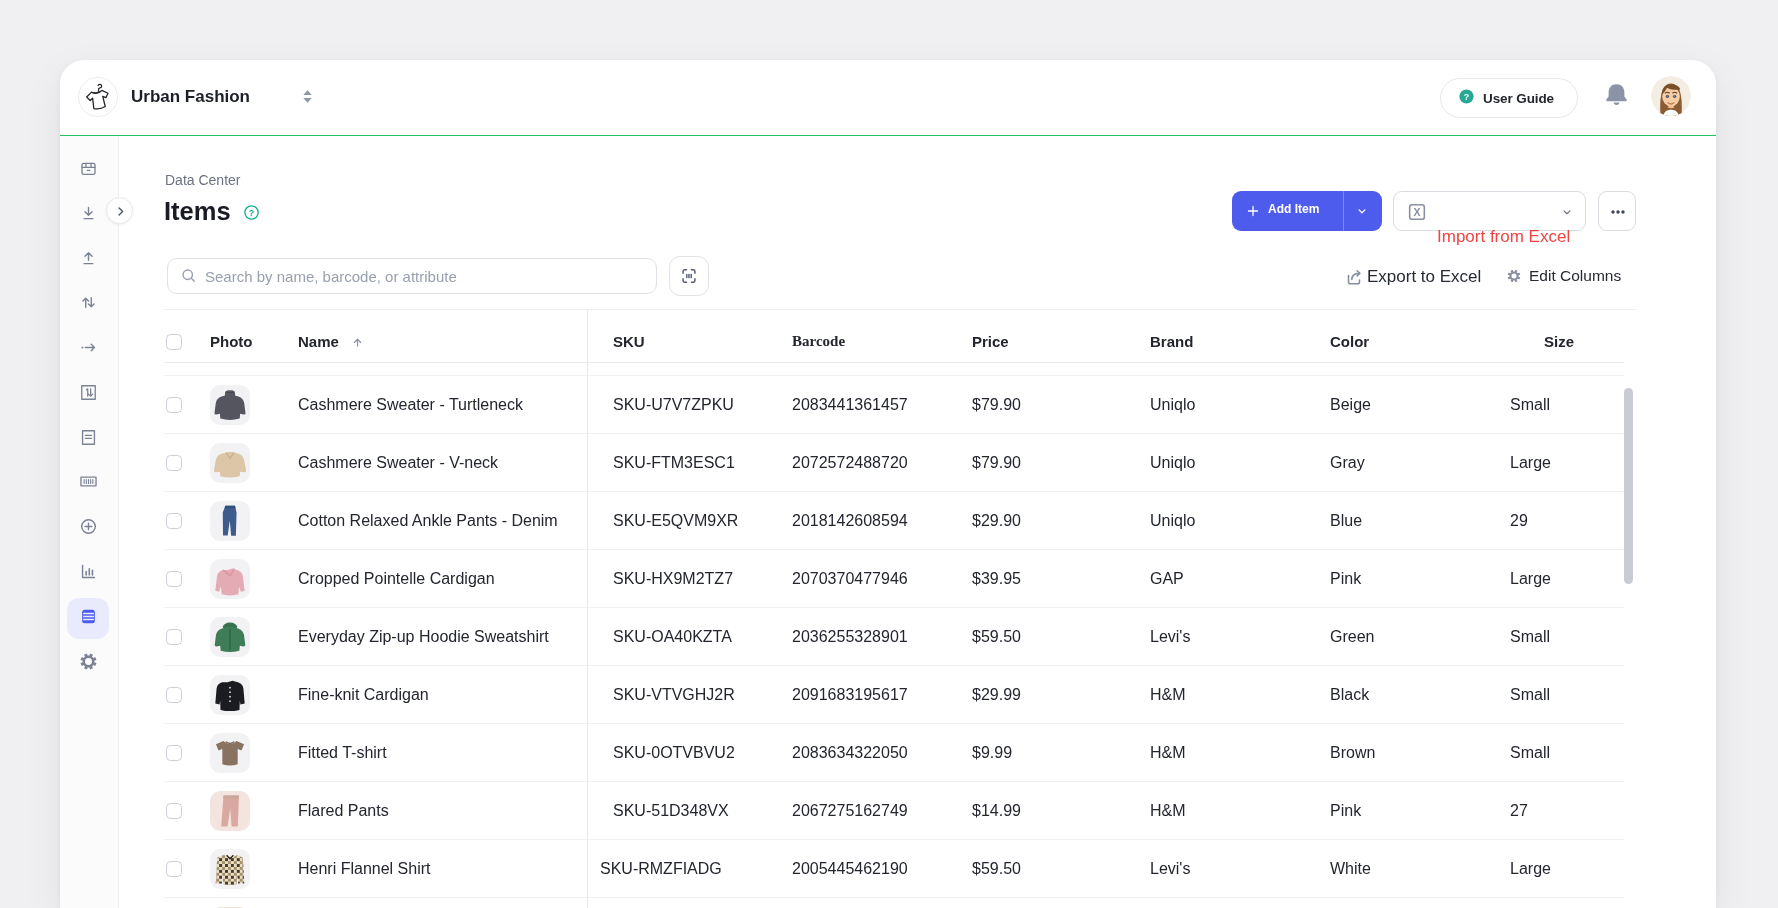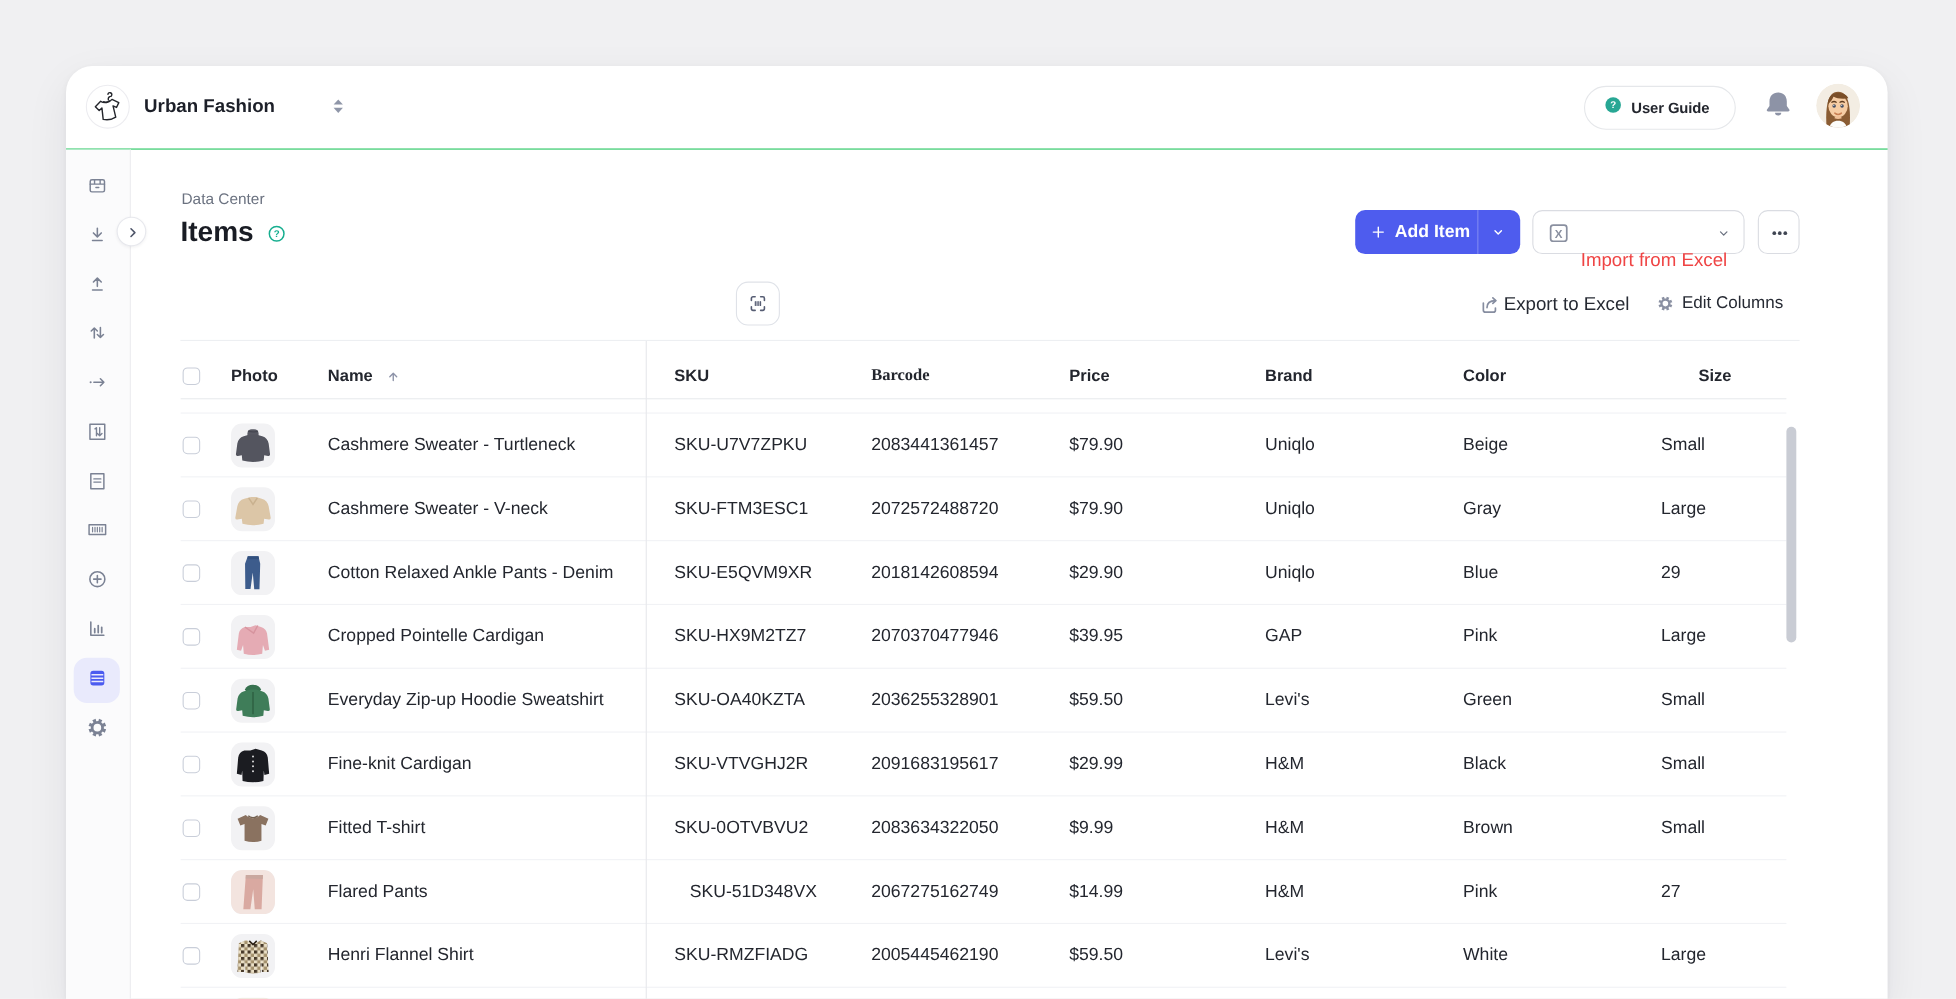--- a/index.html
+++ b/index.html
@@ -114,21 +114,21 @@
     <span style="position:absolute;left:105px;top:112px;font-size:14px;color:#6b7280;">Data Center</span>
     <span style="position:absolute;left:104px;top:137px;font-size:25.5px;font-weight:bold;color:#191c24;">Items</span>
     <div style="position:absolute;left:183px;top:143.5px;"><svg width="17" height="17" viewBox="0 0 24 24" style="">
         <circle cx="12" cy="12" r="9.4" fill="none" stroke="#16ae8f" stroke-width="1.9"></circle>
         <text x="12" y="16.6" font-family="Liberation Sans, sans-serif" font-size="12.5" font-weight="bold" fill="#16ae8f" text-anchor="middle">?</text>
       </svg></div>
     <div style="position:absolute;left:1172px;top:131px;width:150px;height:40px;border-radius:9px;background:#4e5cee;">
       <div style="position:absolute;left:13px;top:12px;"><svg width="16" height="16" viewBox="0 0 24 24" style="">
           <path d="M12 5.2 v13.6 M5.2 12 h13.6" fill="none" stroke="#fff" stroke-width="1.9" stroke-linecap="round" stroke-linejoin="round"></path>
         </svg></div>
-      <span style="position:absolute;left:36px;top:11px;font-size:16px;font-weight:bold;color:#fff;">Add Item</span>
+      <span style="position:absolute;left:36px;top:11px;font-size:12px;font-weight:bold;color:#fff;">Add Item</span>
       <div style="position:absolute;left:111px;top:0;width:1px;height:40px;background:rgba(255,255,255,.28);"></div>
       <div style="position:absolute;left:123px;top:13px;"><svg width="14" height="14" viewBox="0 0 24 24" style="">
           <path d="M7 10 l5 5 5-5" fill="none" stroke="#fff" stroke-width="2.2" stroke-linecap="round" stroke-linejoin="round"></path>
         </svg></div>
     </div>
     <div style="position:absolute;left:1333px;top:131px;width:193px;height:40px;border-radius:9px;border:1px solid #dadce2;background:#fff;">
       <div style="position:absolute;left:12px;top:8.5px;"><svg width="22" height="22" viewBox="0 0 24 24" style="">
           <rect x="4" y="4" width="16" height="16" rx="2.6" fill="none" stroke="#8a90a0" stroke-width="1.7"></rect>
           <text x="12" y="16.3" font-family="Liberation Sans, sans-serif" font-size="11.5" font-weight="bold" fill="#8a90a0" text-anchor="middle">X</text>
         </svg></div>
@@ -136,20 +136,27 @@
       <div style="position:absolute;left:166px;top:13px;"><svg width="14" height="14" viewBox="0 0 24 24" style="">
           <path d="M7 10 l5 5 5-5" fill="none" stroke="#6b7280" stroke-width="2" stroke-linecap="round" stroke-linejoin="round"></path>
         </svg></div>
     </div>
     <div style="position:absolute;left:1538px;top:131px;width:38px;height:40px;border-radius:9px;border:1px solid #dadce2;background:#fff;">
       <div style="position:absolute;left:9px;top:10px;"><svg width="20" height="20" viewBox="0 0 20 20" style="">
           <circle cx="5" cy="10" r="1.7" fill="#3f4552"></circle>
           <circle cx="10" cy="10" r="1.7" fill="#3f4552"></circle>
           <circle cx="15" cy="10" r="1.7" fill="#3f4552"></circle>
         </svg></div>
+    </div>
+    <div style="position:absolute;left:107px;top:198px;width:490px;height:36px;border-radius:10px;border:1px solid #dfe2e8;background:#fff;">
+      <div style="position:absolute;left:11px;top:7px;"><svg width="20" height="20" viewBox="0 0 24 24" style="">
+          <path d="M14.5 14.5 L18.3 18.3" fill="none" stroke="#9aa1af" stroke-width="1.8" stroke-linecap="round" stroke-linejoin="round"></path>
+          <circle cx="10.5" cy="10.5" r="5.6" fill="none" stroke="#9aa1af" stroke-width="1.8"></circle>
+        </svg></div>
+      <span style="position:absolute;left:37px;top:8.5px;font-size:15px;color:#99a0ad;">Search by name, barcode, or attribute</span>
     </div>
     <div style="position:absolute;left:609px;top:196px;width:40px;height:40px;border-radius:11px;border:1px solid #dfe2e8;background:#fff;">
       <div style="position:absolute;left:9px;top:9px;"><svg width="20" height="20" viewBox="0 0 24 24" style="">
           <path d="M9 4.6 H6.6 a1.7 1.7 0 0 0 -1.7 1.7 v2.3 M15 4.6 h2.4 a1.7 1.7 0 0 1 1.7 1.7 v2.3 M9 19.4 H6.6 a1.7 1.7 0 0 1 -1.7-1.7 v-2.3 M15 19.4 h2.4 a1.7 1.7 0 0 0 1.7-1.7 v-2.3" fill="none" stroke="#565d73" stroke-width="1.75" stroke-linecap="round" stroke-linejoin="round"></path>
           <path d="M9.2 9.9 v4.2 M11.1 9.9 v4.2 M13 9.9 v4.2 M14.9 9.9 v4.2" fill="none" stroke="#565d73" stroke-width="1.3" stroke-linecap="round" stroke-linejoin="round"></path>
         </svg></div>
     </div>
     <div style="position:absolute;left:1284px;top:207px;"><svg width="18" height="18" viewBox="0 0 20 20" style="">
         <path d="M5 9.5 v7.2 a2 2 0 0 0 2 2 h8.2 a2 2 0 0 0 2-2 v-2.2" fill="none" stroke="#868da0" stroke-width="1.7" stroke-linecap="round" stroke-linejoin="round"></path>
         <path d="M8.7 14 c0-4.6 2.8-6.9 8.6-7" fill="none" stroke="#868da0" stroke-width="1.7" stroke-linecap="round" stroke-linejoin="round"></path>
@@ -310,21 +317,21 @@
       <div class="tr" style="top:472px;">
         <span class="cb" style="left:2px;top:20.5px;"></span>
         <div style="position:absolute;left:46px;top:8.5px;">
           <div class="ph"><svg width="40" height="40" viewBox="0 0 40 40" style="">
               <rect x="0" y="0" width="40" height="40" rx="10" fill="#f3e4df"></rect>
               <path d="M13.5 4.5 h15.5 l-1.2 31 h-6.2 l-1.4-18 -2.6 18 h-6.4 z" fill="#d9a9a1"></path>
               <path d="M13.5 4.5 h15.5 l-.2 3.5 -15.5-.3 z" fill="#caa89f"></path>
             </svg></div>
         </div>
         <span class="cell" style="left:134px;">Flared Pants</span>
-        <span class="cell" style="left:449px;margin-left:14px;">SKU-51D348VX</span>
+        <span class="cell" style="left:449px;">SKU-51D348VX</span>
         <span class="cell" style="left:628px;">2067275162749</span>
         <span class="cell" style="left:808px;">$14.99</span>
         <span class="cell" style="left:986px;">H&amp;M</span>
         <span class="cell" style="left:1166px;">Pink</span>
         <span class="cell" style="left:1346px;">27</span>
       </div>
       <div class="tr" style="top:530px;">
         <span class="cb" style="left:2px;top:20.5px;"></span>
         <div style="position:absolute;left:46px;top:8.5px;">
           <div class="ph"><svg width="40" height="40" viewBox="0 0 40 40" style="">
@@ -335,21 +342,21 @@
                     <rect width="2.6" height="2.6" fill="#463828"></rect>
                     <rect x="2.6" y="2.6" width="2.6" height="2.6" fill="#a3906c"></rect>
                   </pattern>
                 </defs>
                 <path d="M14 7.5 l-5.4 2.4 -1.2 23 h5.4 l.8-10 .2 10.5 q6.2 1.6 12.4 0 l.2-10.5 .8 10 h5.4 l-1.2-23 -5.4-2.4 c-1.8 1.5-3.6 2.2-5.5 2.2 s-3.7-.7-5.5-2.2 z" fill="url(#pl)"></path>
                 <path d="M17 7.9 l3 3 3-3" stroke="#2e2318" stroke-width="1.2" fill="none"></path>
               </g>
             </svg></div>
         </div>
         <span class="cell" style="left:134px;">Henri Flannel Shirt</span>
-        <span class="cell" style="left:449px;">SKU-RMZFIADG</span>
+        <span class="cell" style="left:436px;">SKU-RMZFIADG</span>
         <span class="cell" style="left:628px;">2005445462190</span>
         <span class="cell" style="left:808px;">$59.50</span>
         <span class="cell" style="left:986px;">Levi's</span>
         <span class="cell" style="left:1166px;">White</span>
         <span class="cell" style="left:1346px;">Large</span>
       </div>
       <div class="tr" style="top:588px;border-bottom:none;">
         <div style="position:absolute;left:46px;top:8.5px;">
           <div class="ph"><svg width="40" height="40" viewBox="0 0 40 40" style="">
               <rect x="0" y="0" width="40" height="40" rx="10" fill="#efe7da"></rect>

